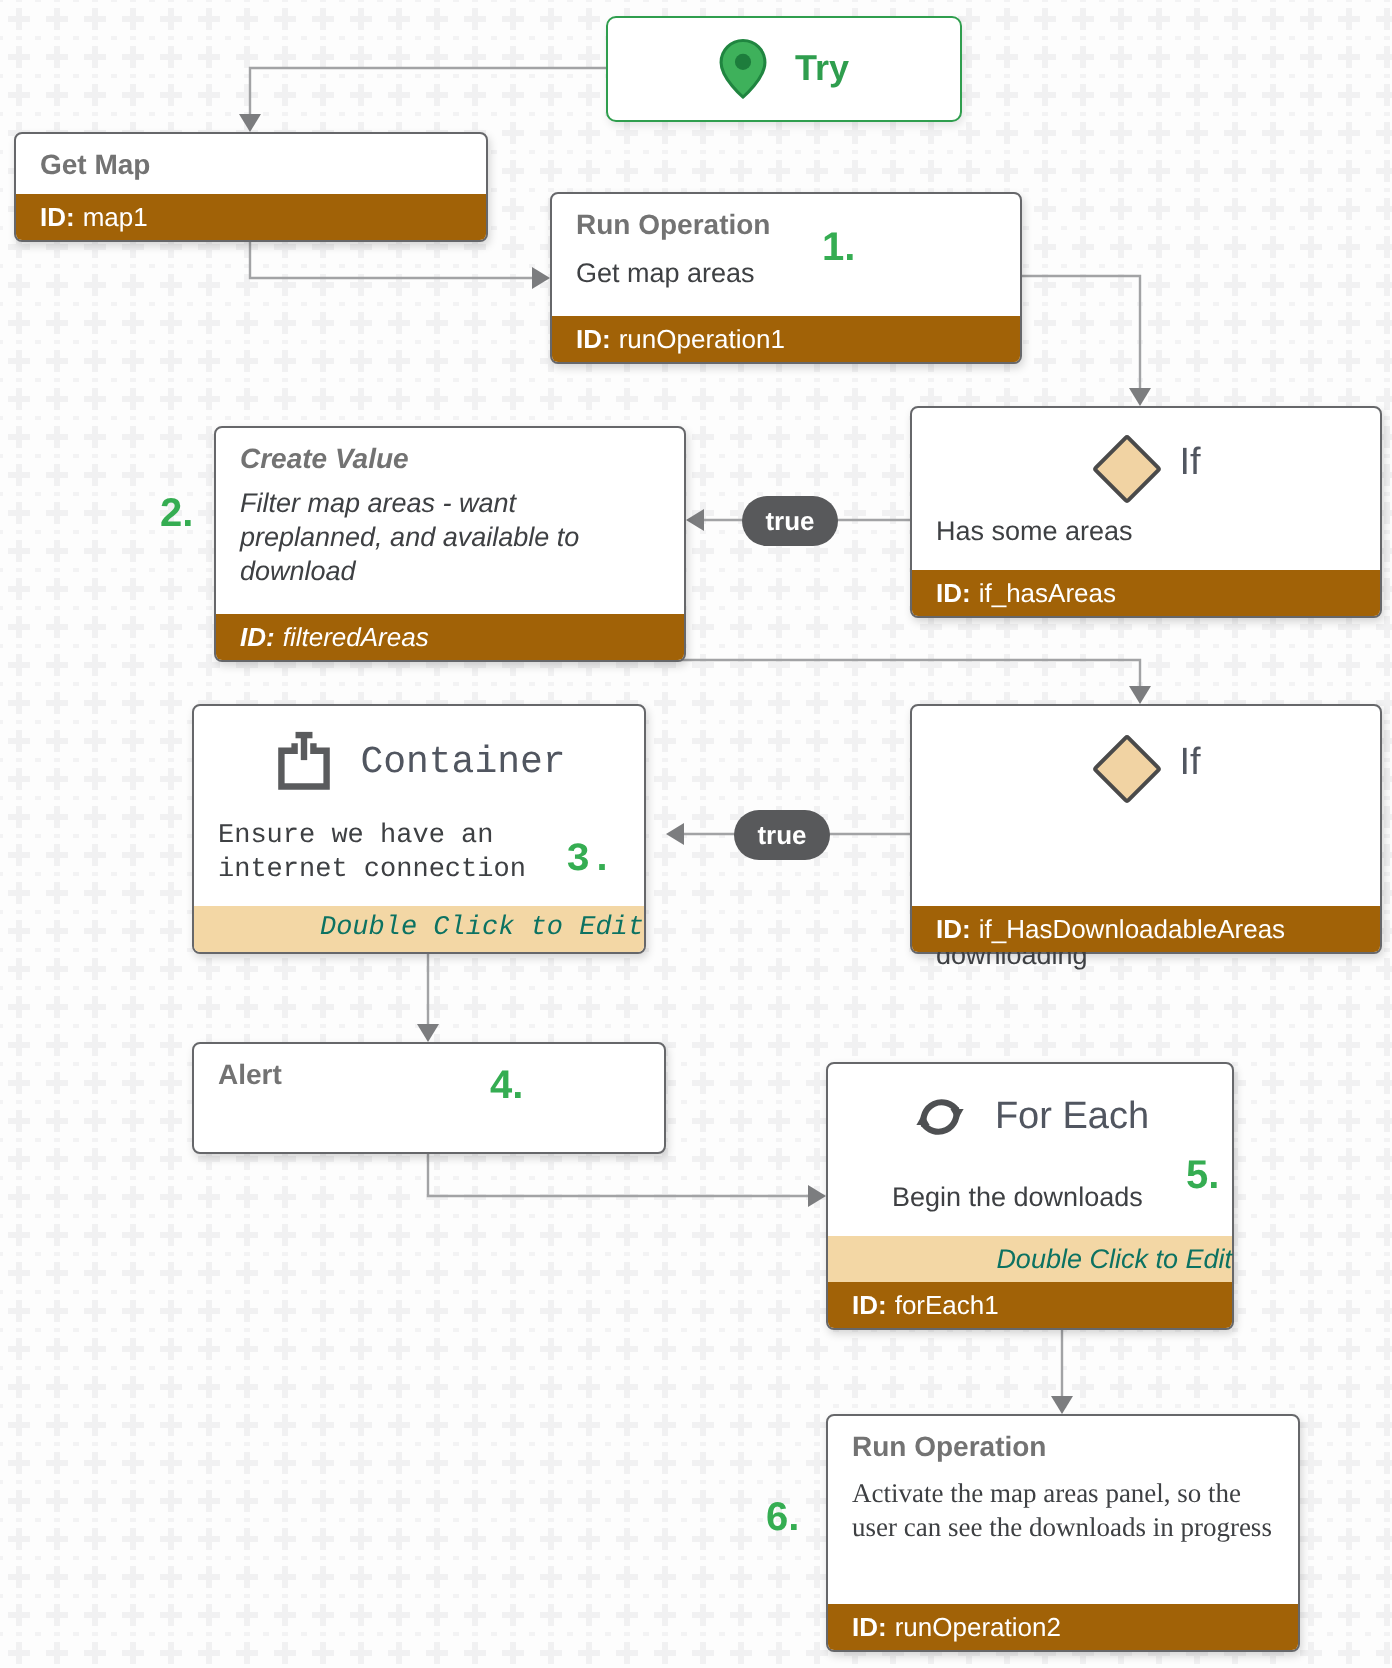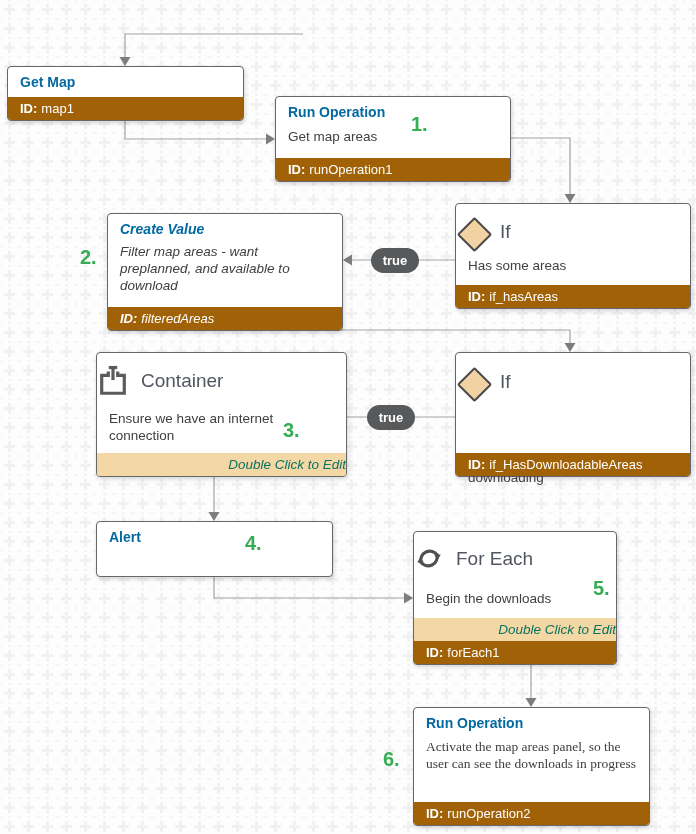--- a/index.html
+++ b/index.html
@@ -13,38 +13,38 @@
   .pill{
     position:absolute;width:48px;height:25px;background:#58595b;border-radius:13px;
     color:#fff;font-size:13px;font-weight:700;display:flex;align-items:center;justify-content:center;
     pointer-events:auto;
   }
   .node{
     position:absolute;background:#fff;border:1px solid #66676a;border-radius:4px;
     box-shadow:1px 2px 4px rgba(0,0,0,.16);z-index:2;box-sizing:border-box;
   }
   .node-title{
-    position:absolute;left:12px;top:7px;font-size:14px;font-weight:700;color:#0369a1;
+    position:absolute;left:12px;top:7px;font-size:14px;font-weight:700;color:#737373;
   }
   .node-body{
     position:absolute;left:12px;font-size:13.5px;color:#3e4043;line-height:17px;
   }
   .node-footer{
     position:absolute;left:0;right:0;bottom:0;height:23px;background:#a16207;
     color:#fff;font-size:13px;border-radius:0 0 3px 3px;
     display:flex;align-items:center;padding:0 12px;box-sizing:border-box;
   }
   .node-footer b{font-weight:700;margin-right:4px;}
   .tan-band{
     position:absolute;left:0;right:0;height:23px;background:#f3d7a5;
     color:#0c7262;font-size:13.5px;font-style:italic;
     display:flex;align-items:center;justify-content:flex-end;padding:0 0;box-sizing:border-box;
   }
   .big-head{
-    position:absolute;left:0;right:0;display:flex;align-items:center;justify-content:flex-start;gap:12px;
+    position:absolute;left:0;right:0;display:flex;align-items:center;justify-content:center;gap:12px;
   }
   .big-title{font-size:19px;color:#515660;}
   .step-num{
     position:absolute;font-size:20px;font-weight:700;color:#35ad52;z-index:3;
   }
   .diamond-wrap{width:32px;height:32px;position:relative;flex:0 0 32px;}
   .diamond{
     position:absolute;left:5.5px;top:5.5px;width:21px;height:21px;
     background:#f1d3a3;border:2.5px solid #4a4a4a;border-radius:2px;transform:rotate(45deg);
   }
@@ -94,20 +94,27 @@
       <polyline points="214,577 214,598 405,598" fill="none" stroke="#a2a3a5" stroke-width="1.2"></polyline>
       <polygon points="404,592.5 404,603.5 413,598" fill="#7c7d7f"></polygon>
       <polyline points="531,665 531,699" fill="none" stroke="#a2a3a5" stroke-width="1.2"></polyline>
       <polygon points="525.5,698 536.5,698 531,707" fill="#7c7d7f"></polygon>
     </svg>
   <div id="pill-layer">
       <div class="pill" style="left: 371px; top: 247.5px;">true</div>
       <div class="pill" style="left: 367px; top: 404.5px;">true</div>
     </div>
 
+  <div class="try-node">
+    <svg width="25" height="31" viewBox="0 0 26 32">
+      <path d="M13 1.2 C6.7 1.2 1.6 6.3 1.6 12.6 c0 8.3 11.4 18 11.4 18 s11.4 -9.7 11.4 -18 C24.4 6.3 19.3 1.2 13 1.2 z" fill="#3eb15b" stroke="#208540" stroke-width="1.6"></path>
+      <circle cx="13" cy="12.3" r="4.2" fill="#1d7d3c"></circle>
+    </svg>
+    <span class="try-label">Try</span>
+  </div>
 
   <div class="node" style="left:7px;top:66px;width:237px;height:55px;">
     <div class="node-title">Get Map</div>
     <div class="node-footer">
       <b>ID:</b>
       <span>map1</span>
     </div>
   </div>
 
   <div class="node" style="left:275px;top:96px;width:236px;height:86px;">
@@ -151,21 +158,21 @@
         </span>
       <span class="big-title">If</span>
     </div>
     <div class="node-body" style="top:54px;width:212px;margin-top:45px;">Has applicable areas - we will start downloading</div>
     <div class="node-footer">
       <b>ID:</b>
       <span>if_HasDownloadableAreas</span>
     </div>
   </div>
 
-  <div class="node" style="left:96px;top:352px;width:251px;height:125px;">
+  <div class="node" style="left:96px;top:352px;width:227px;height:125px;font-family:Liberation Mono, monospace;">
     <div class="big-head" style="top:10px;">
       <svg width="32" height="36" viewBox="0 0 34 36">
         <path d="M12 8 v4 H5 v19 h24 V12 h-7 V8" fill="none" stroke="#5a5b5d" stroke-width="3.4"></path>
         <path d="M17 3 v14" stroke="#5a5b5d" stroke-width="3.4"></path>
         <path d="M12.5 3.7 h9" stroke="#5a5b5d" stroke-width="3.4"></path>
       </svg>
       <span class="big-title">Container</span>
     </div>
     <div class="node-body" style="top:57px;width:170px;">Ensure we have an internet connection</div>
     <div class="step-num" style="left:186px;top:66px;">3.</div>
@@ -188,21 +195,21 @@
         <polygon points="20.9,10.4 27.7,10.4 24.3,16.3" fill="#4e5052"></polygon>
         <g transform="rotate(180 15.5 14.5)">
           <g fill="none" stroke="#4e5052" stroke-width="3.2">
             <path d="M7.4 19.2 A9.4 9.4 0 0 1 24.3 11.3"></path>
           </g>
           <polygon points="20.9,10.4 27.7,10.4 24.3,16.3" fill="#4e5052"></polygon>
         </g>
       </svg>
       <span class="big-title">For Each</span>
     </div>
-    <div class="node-body" style="top:58px;width:160px;">Begin the downloads</div>
+    <div class="node-body" style="top:58px;width:160px;margin-left:20px;">Begin the downloads</div>
     <div class="step-num" style="left:179px;top:45px;">5.</div>
     <div class="tan-band" style="bottom:23px;">
       <span>Double Click to Edit</span>
     </div>
     <div class="node-footer">
       <b>ID:</b>
       <span>forEach1</span>
     </div>
   </div>
 

